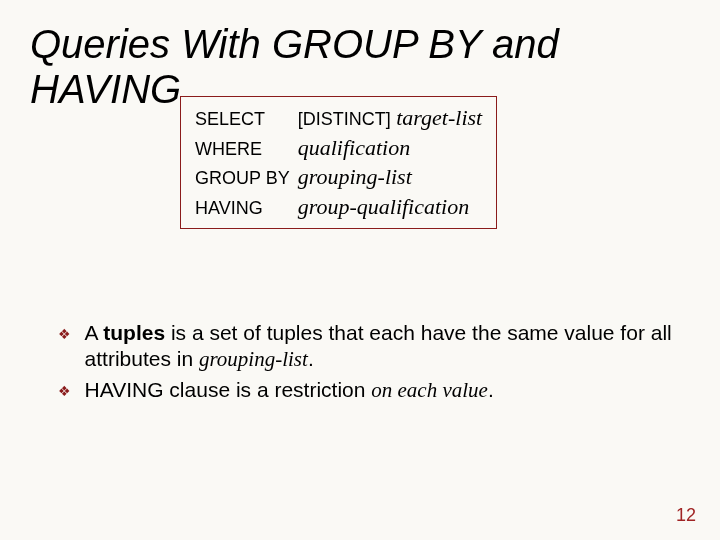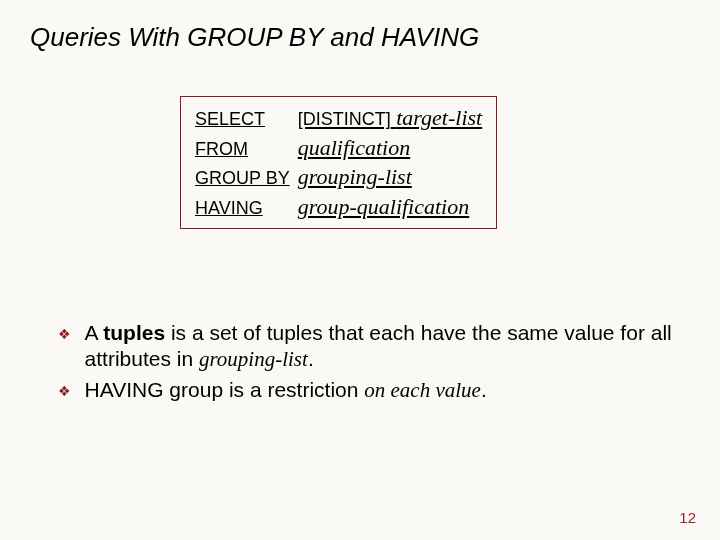--- a/index.html
+++ b/index.html
@@ -15,40 +15,39 @@
   .slide {
     width: 720px;
     height: 540px;
     position: relative;
     box-sizing: border-box;
   }
   .title {
     position: absolute;
     top: 22px;
     left: 30px;
-    font-size: 26px;
+    font-size: 40px;
     font-style: italic;
     font-family: Arial, Helvetica, sans-serif;
     color: #000;
   }
   .title .kw {
     font-style: italic;
   }
   .syntax-box {
     position: absolute;
     top: 96px;
     left: 180px;
     border: 1px solid #8a1b1b;
     padding: 6px 14px 6px 14px;
     line-height: 1.35;
     font-size: 20px;
   }
   .syntax-box table {
     border-collapse: collapse;
-    text-decoration: underline;
   }
   .syntax-box td {
     padding: 0;
     vertical-align: baseline;
   }
   .syntax-box td.kw {
     font-size: 18px;
     padding-right: 8px;
     white-space: nowrap;
   }
@@ -89,21 +88,21 @@
   .bold { font-weight: bold; }
   .ital-serif {
     font-family: "Times New Roman", Times, serif;
     font-style: italic;
   }
   .page-num {
     position: absolute;
     bottom: 14px;
     right: 24px;
     color: #a02424;
-    font-size: 15px;
+    font-size: 18px;
   }
 </style>
 </head>
 <body>
 
 <div class="slide">
 
   <div class="title">
     <span>Queries With </span><span class="kw">GROUP BY</span><span> and </span><span class="kw">HAVING</span>
   </div>
@@ -112,21 +111,21 @@
     <table>
       <tbody>
           <tr>
         <td class="kw">SELECT</td>
         <td class="ital">
           <span class="optkw">[DISTINCT]</span>
           <span>target-list</span>
         </td>
       </tr>
       <tr>
-        <td class="kw">FROM</td>
+        <td class="kw">WHERE</td>
         <td class="ital">qualification</td>
       </tr>
       <tr>
         <td class="kw">GROUP BY</td>
         <td class="ital">grouping-list</td>
       </tr>
       <tr>
         <td class="kw">HAVING</td>
         <td class="ital">group-qualification</td>
       </tr>
@@ -135,19 +134,19 @@
   </div>
 
   <div class="bullets">
 
   <div class="bullet">
         <span class="diamond">❖</span>
         <span class="text"><span>A </span><span class="bold">tuples</span><span> is a set of tuples that each have the same value for all attributes in </span><span class="ital-serif">grouping-list</span><span>.</span></span>
       </div>
       <div class="bullet">
         <span class="diamond">❖</span>
-        <span class="text"><span>HAVING group is a restriction </span><span class="ital-serif">on each value</span><span>.</span></span>
+        <span class="text"><span>HAVING clause is a restriction </span><span class="ital-serif">on each value</span><span>.</span></span>
       </div>
     </div>
 
   <div class="page-num">12</div>
 
 </div>
 
 </body></html>

